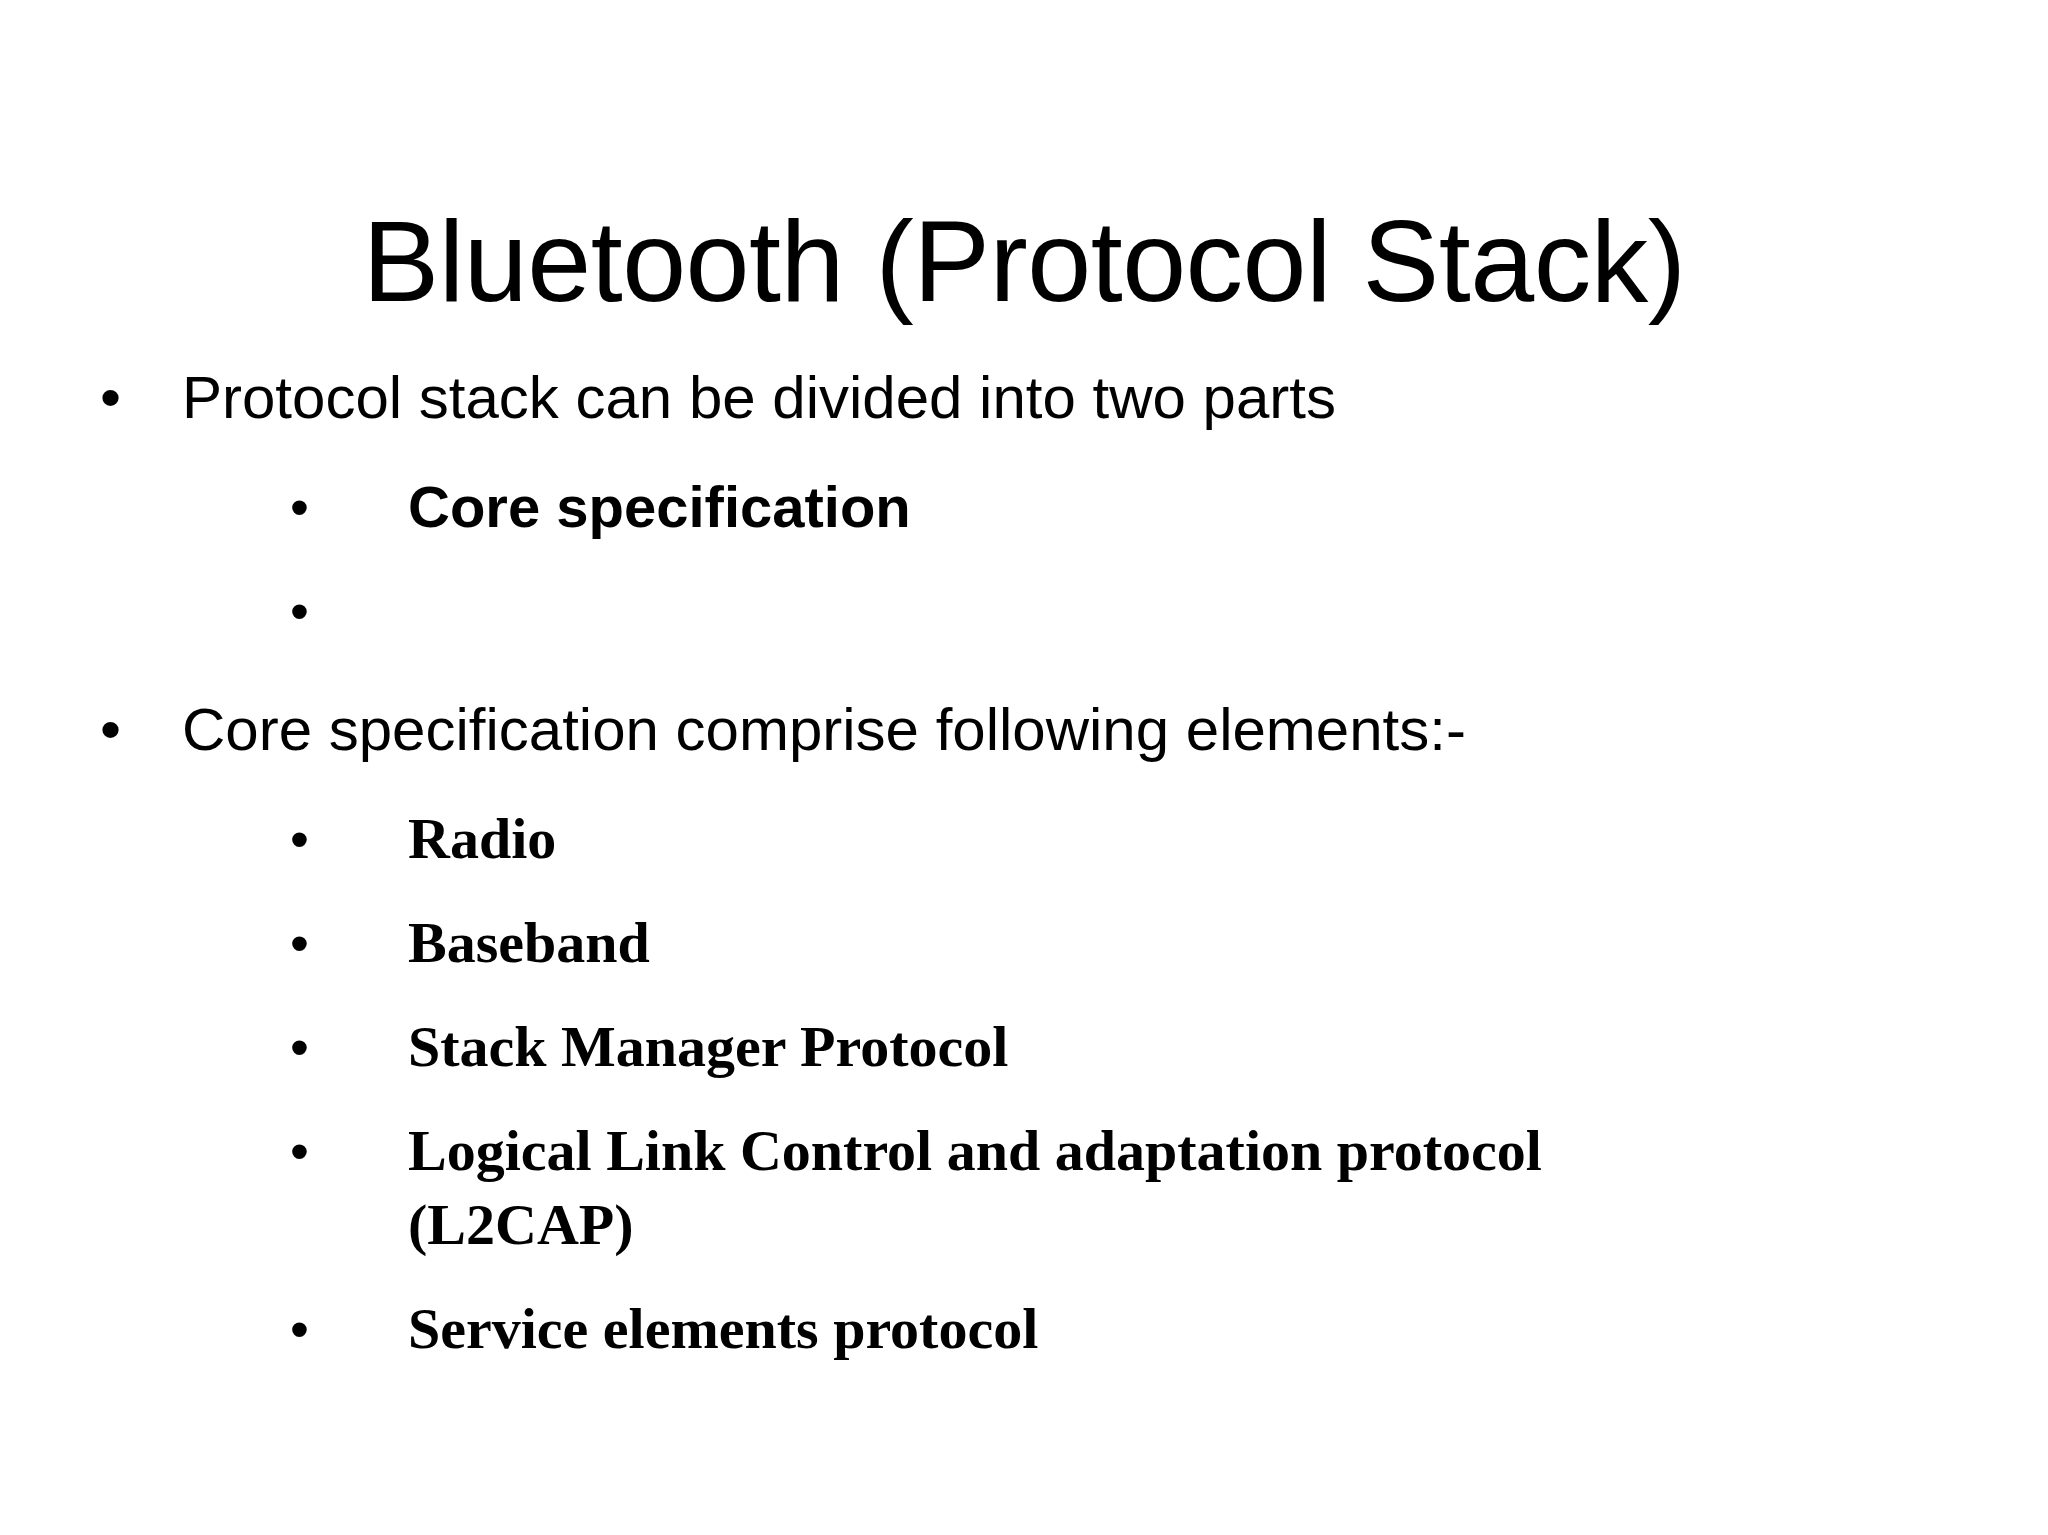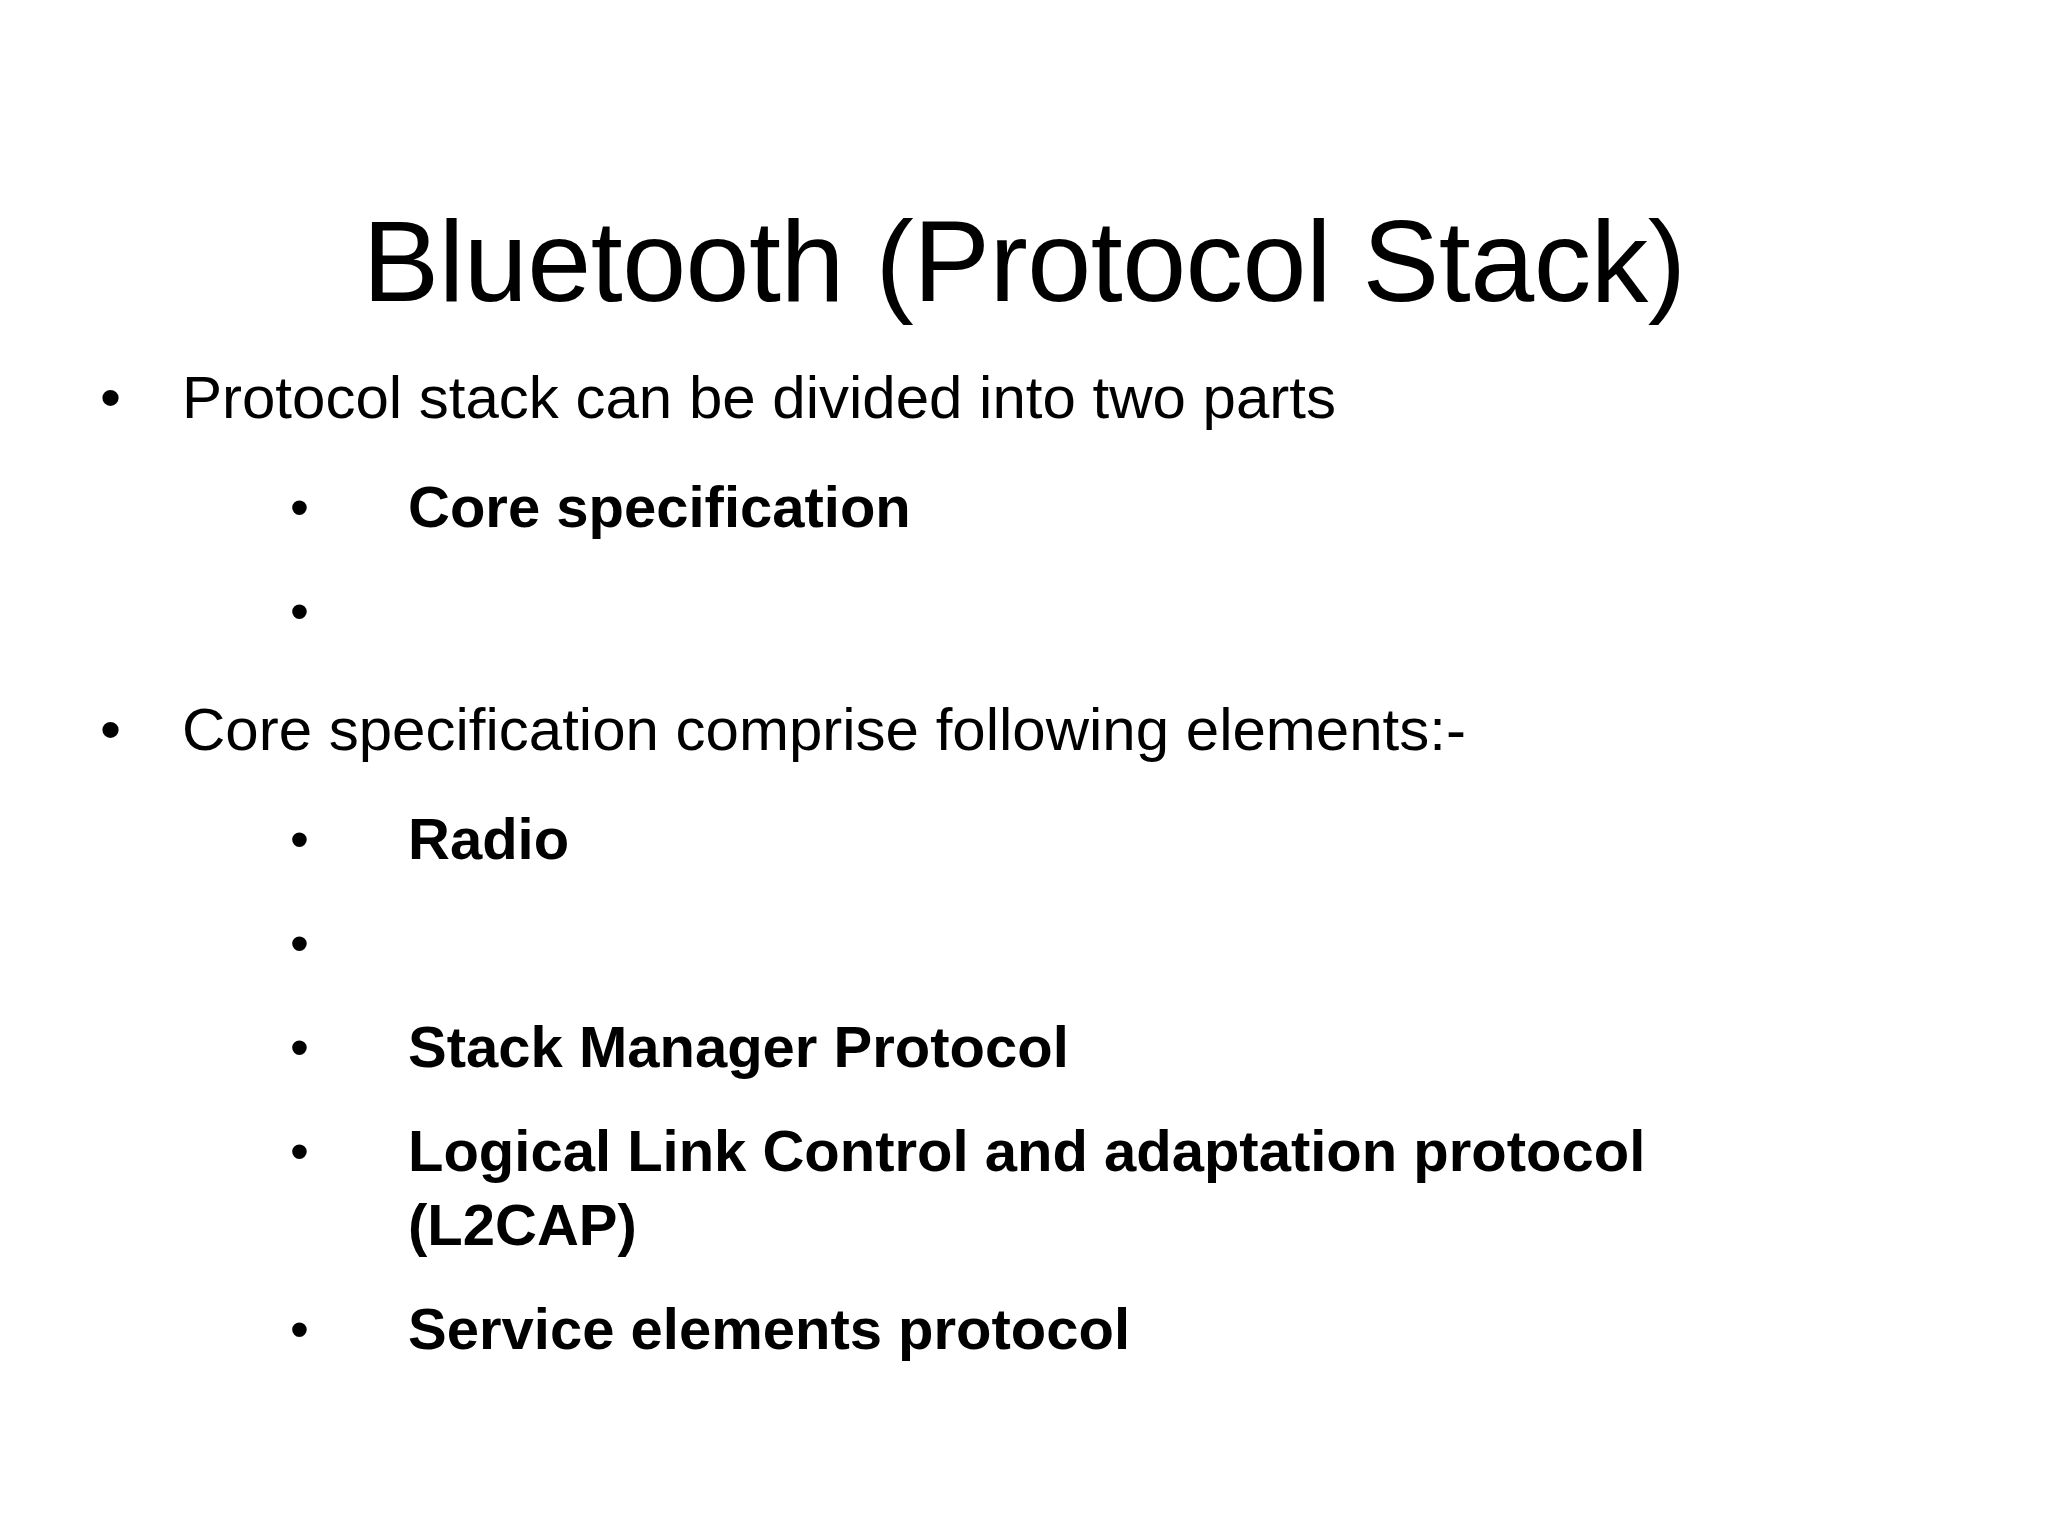--- a/index.html
+++ b/index.html
@@ -85,20 +85,21 @@
   }
   .lvl2 .text {
     flex: 1 1 auto;
     font-size: 58px;
     line-height: 74px;
     font-weight: bold;
     max-width: 1330px;
   }
   .lvl2.bold .text {
     font-weight: bold;
+    font-family: Liberation Serif, serif;
   }
 
   .group-gap {
     height: 14px;
   }
 
   .dot {
     display: inline-block;
     position: relative;
   }
@@ -133,20 +134,21 @@
       <span class="text">Core specification comprise following elements:-</span>
     </div>
 
     <div class="bullet-row lvl2 bold">
       <span class="marker dot">•</span>
       <span class="text">Radio</span>
     </div>
 
     <div class="bullet-row lvl2 bold">
       <span class="marker dot">•</span>
+      <span class="text">Baseband</span>
     </div>
 
     <div class="bullet-row lvl2 bold">
       <span class="marker dot">•</span>
       <span class="text">Stack Manager Protocol</span>
     </div>
 
     <div class="bullet-row lvl2 bold">
       <span class="marker dot">•</span>
       <span class="text">Logical Link Control and adaptation protocol (L2CAP)</span>

